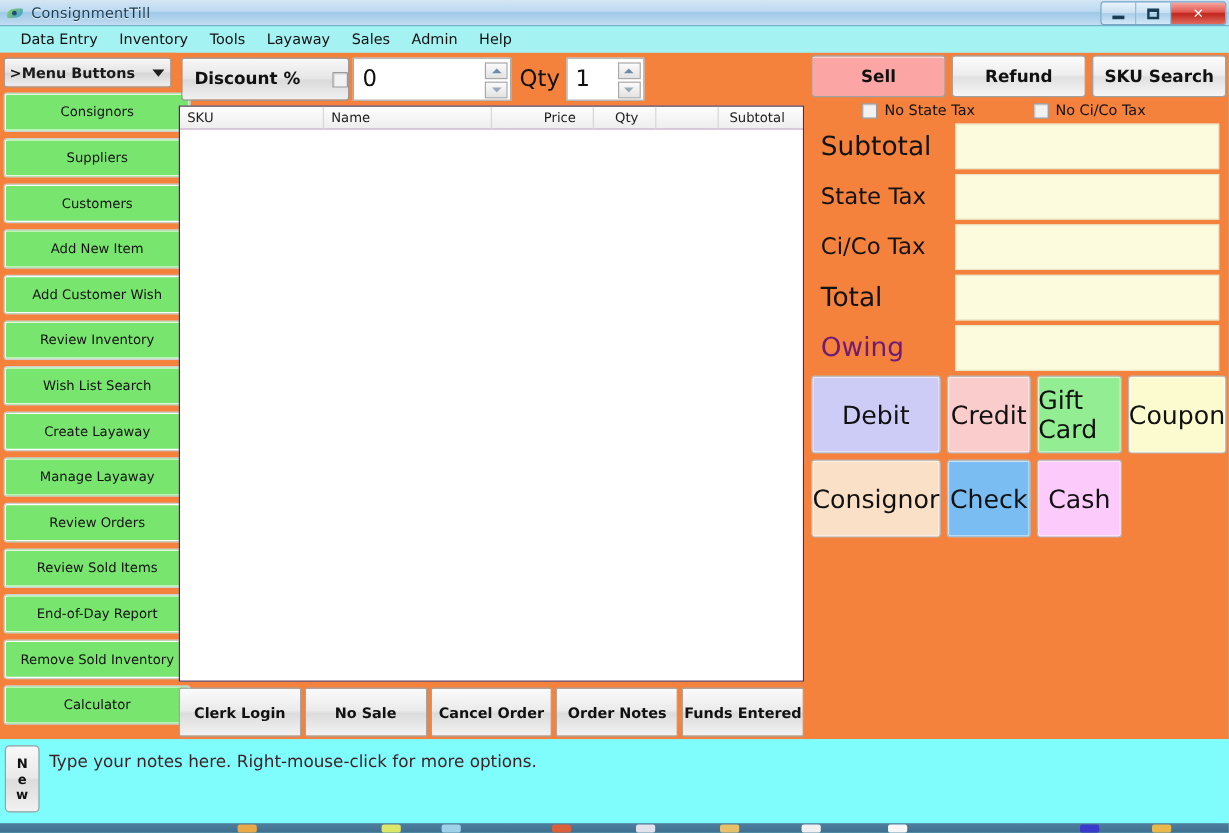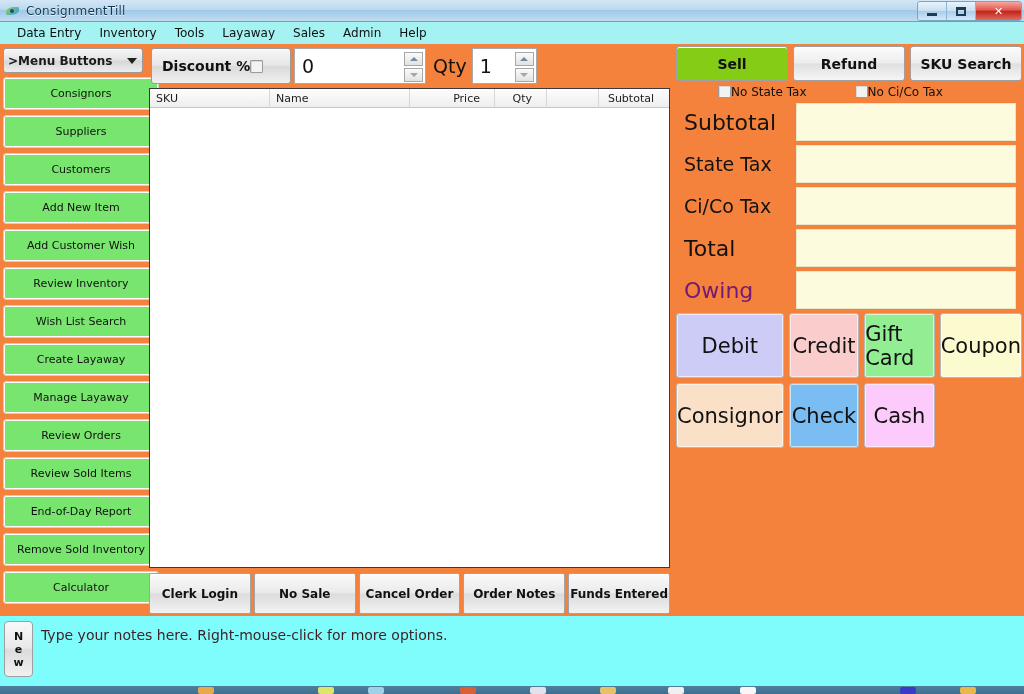--- a/index.html
+++ b/index.html
@@ -103,21 +103,21 @@
     position: absolute; left: 148px; top: 2px; width: 524px; height: 566px;
   }
   #disc-row {
     position: absolute; left: 0; top: 0; width: 524px; height: 40px;
     display: flex; align-items: center;
   }
   #disc-box {
     width: 140px; height: 36px; margin-left: 3px;
     background: linear-gradient(to bottom, #f7f7f7 0%, #e6e6e6 48%, #dadada 52%, #f0f0f0 100%);
     border: 1px solid #9a9a9a; border-radius: 3px;
-    display: flex; align-items: center; 
+    display: flex; align-items: center; justify-content: space-between;
     padding: 0 0 0 10px;
     box-shadow: inset 0 1px 0 #fff;
   }
   #disc-box .lbl { font-size: 14px; font-weight: bold; color: #111; }
   .cbx {
     width: 13px; height: 13px; background: #f2f2f2;
     border: 1px solid #9a9a9a; border-radius: 1px;
     box-shadow: inset 1px 1px 0 #d8d8d8;
   }
   .spinwrap {
@@ -182,27 +182,27 @@
   }
   #modes { display: flex; gap: 5px; }
   .modebtn {
     flex: 1 1 0; height: 35px;
     border: 1px solid #a0a0a0; border-radius: 3px;
     display: flex; align-items: center; justify-content: center;
     font-size: 14px; font-weight: bold; color: #111;
     background: linear-gradient(to bottom, #fcfcfc 0%, #ededed 47%, #e0e0e0 52%, #f5f5f5 100%);
     box-shadow: inset 0 1px 0 #fff;
   }
-  .modebtn.active { background: #84cc16; }
+  .modebtn.active { background: #fca5a5; }
 
   #taxrow {
     height: 22px; display: flex; align-items: center;
     font-size: 12px; color: #111; padding-left: 42px;
   }
-  #taxrow .tcb { display: flex; align-items: flex-start; }
+  #taxrow .tcb { display: flex; align-items: flex-end; gap: 6px; }
   #taxrow .sp { width: 48px; }
 
   .totrow { display: flex; align-items: center; height: 38px; margin-bottom: 4px; }
   .totrow .tlabel {
     width: 120px; font-size: 22px; color: #121212; padding-left: 8px;
   }
   .totrow .tfield {
     width: 220px; height: 38px; background: #fdfbdd;
     border: 1px solid #e9e6c8;
   }

